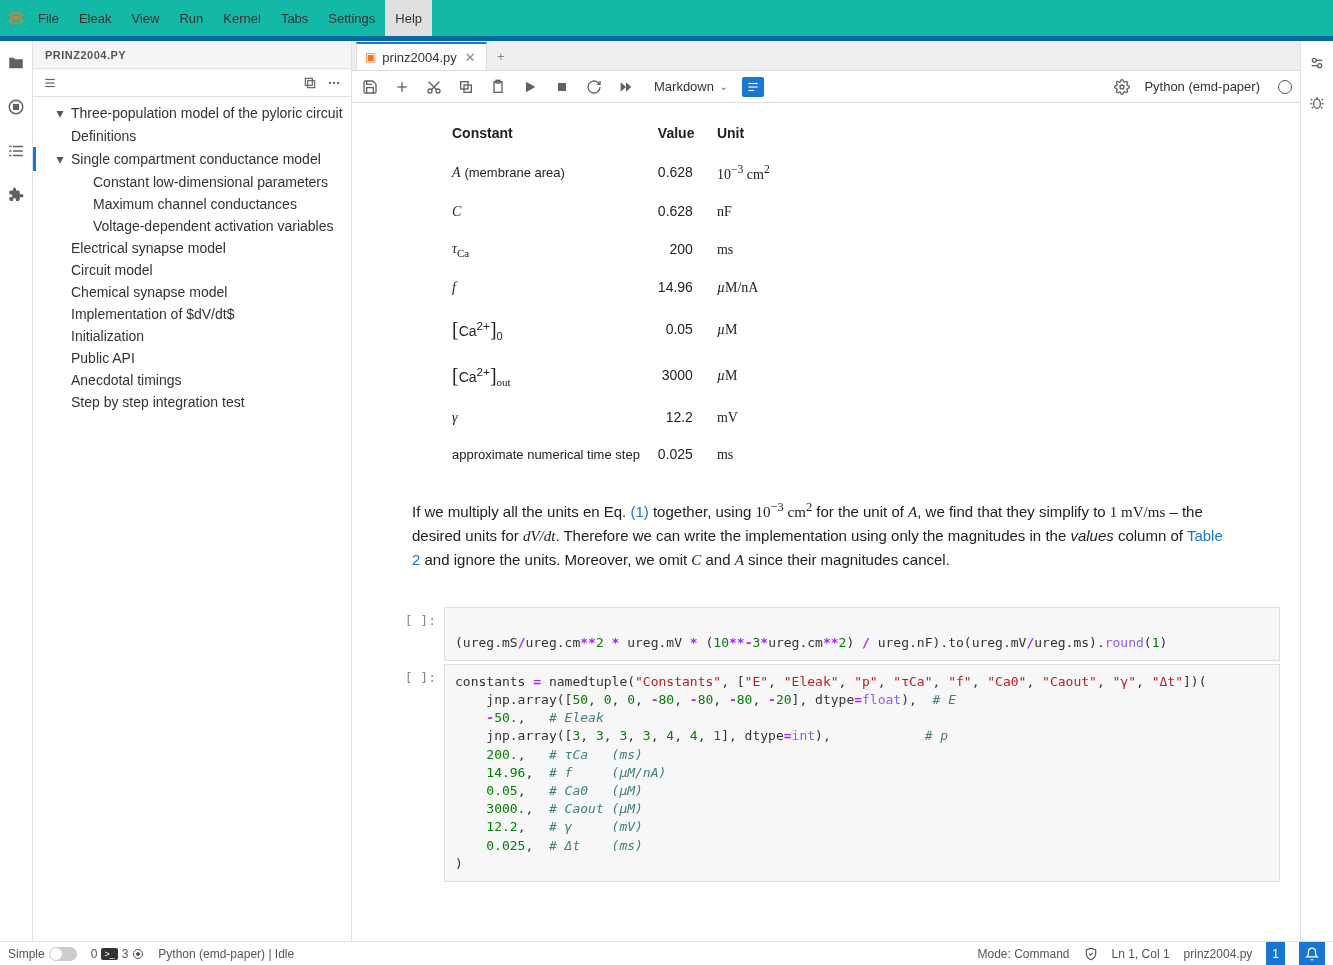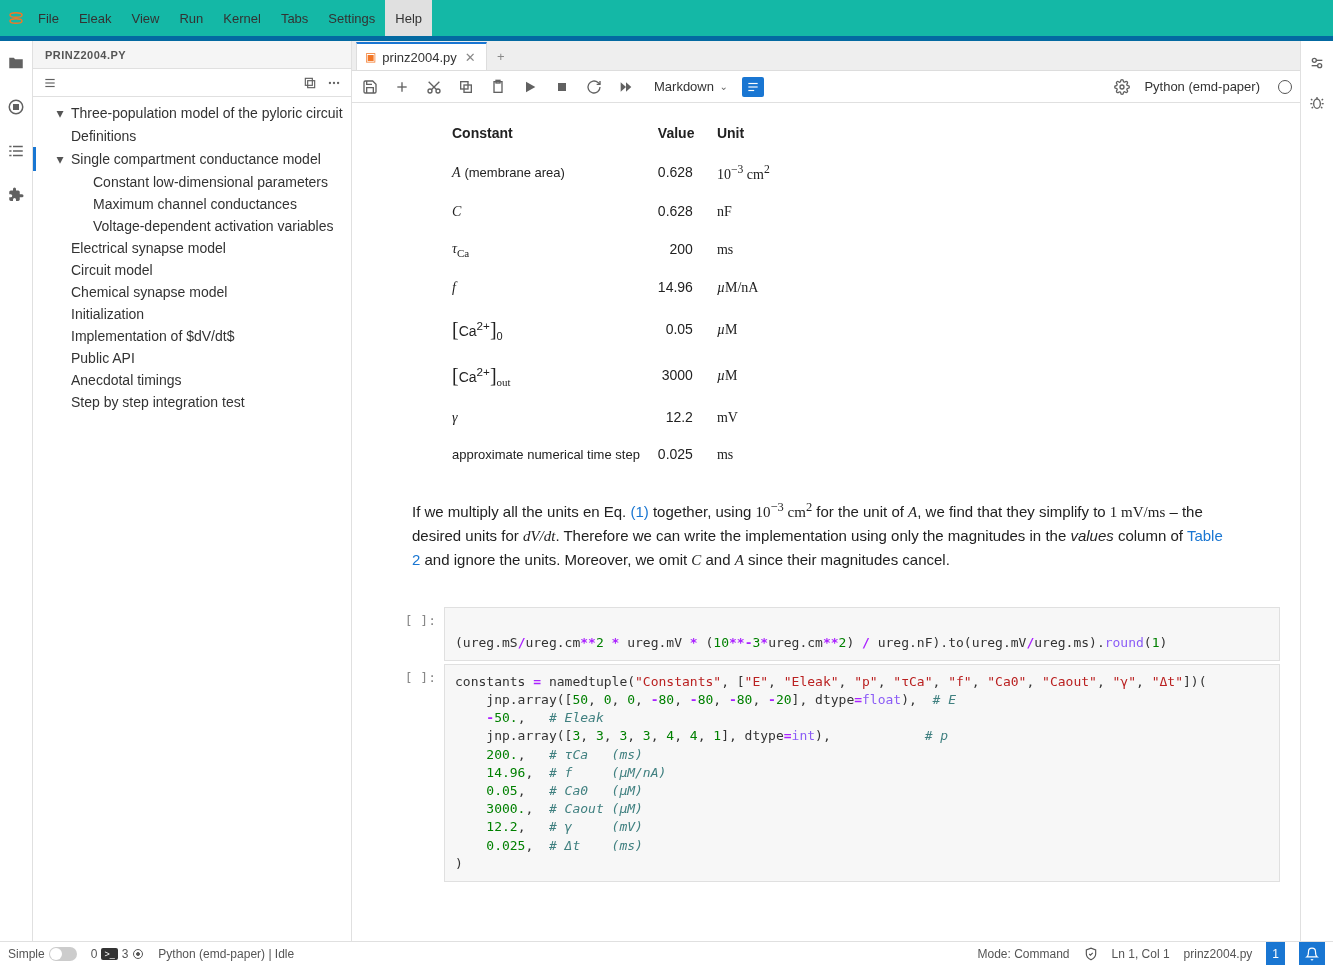--- a/index.html
+++ b/index.html
@@ -169,24 +169,24 @@
         <div class="toc-item level-1">
           <span>Electrical synapse model</span>
         </div>
         <div class="toc-item level-1">
           <span>Circuit model</span>
         </div>
         <div class="toc-item level-1">
           <span>Chemical synapse model</span>
         </div>
         <div class="toc-item level-1">
+          <span>Implementation of $dV/dt$</span>
+        </div>
+        <div class="toc-item level-1">
           <span>Initialization</span>
-        </div>
-        <div class="toc-item level-1">
-          <span>Implementation of $dV/dt$</span>
         </div>
         <div class="toc-item level-1">
           <span>Public API</span>
         </div>
         <div class="toc-item level-1">
           <span>Anecdotal timings</span>
         </div>
         <div class="toc-item level-1">
           <span>Step by step integration test</span>
         </div>

